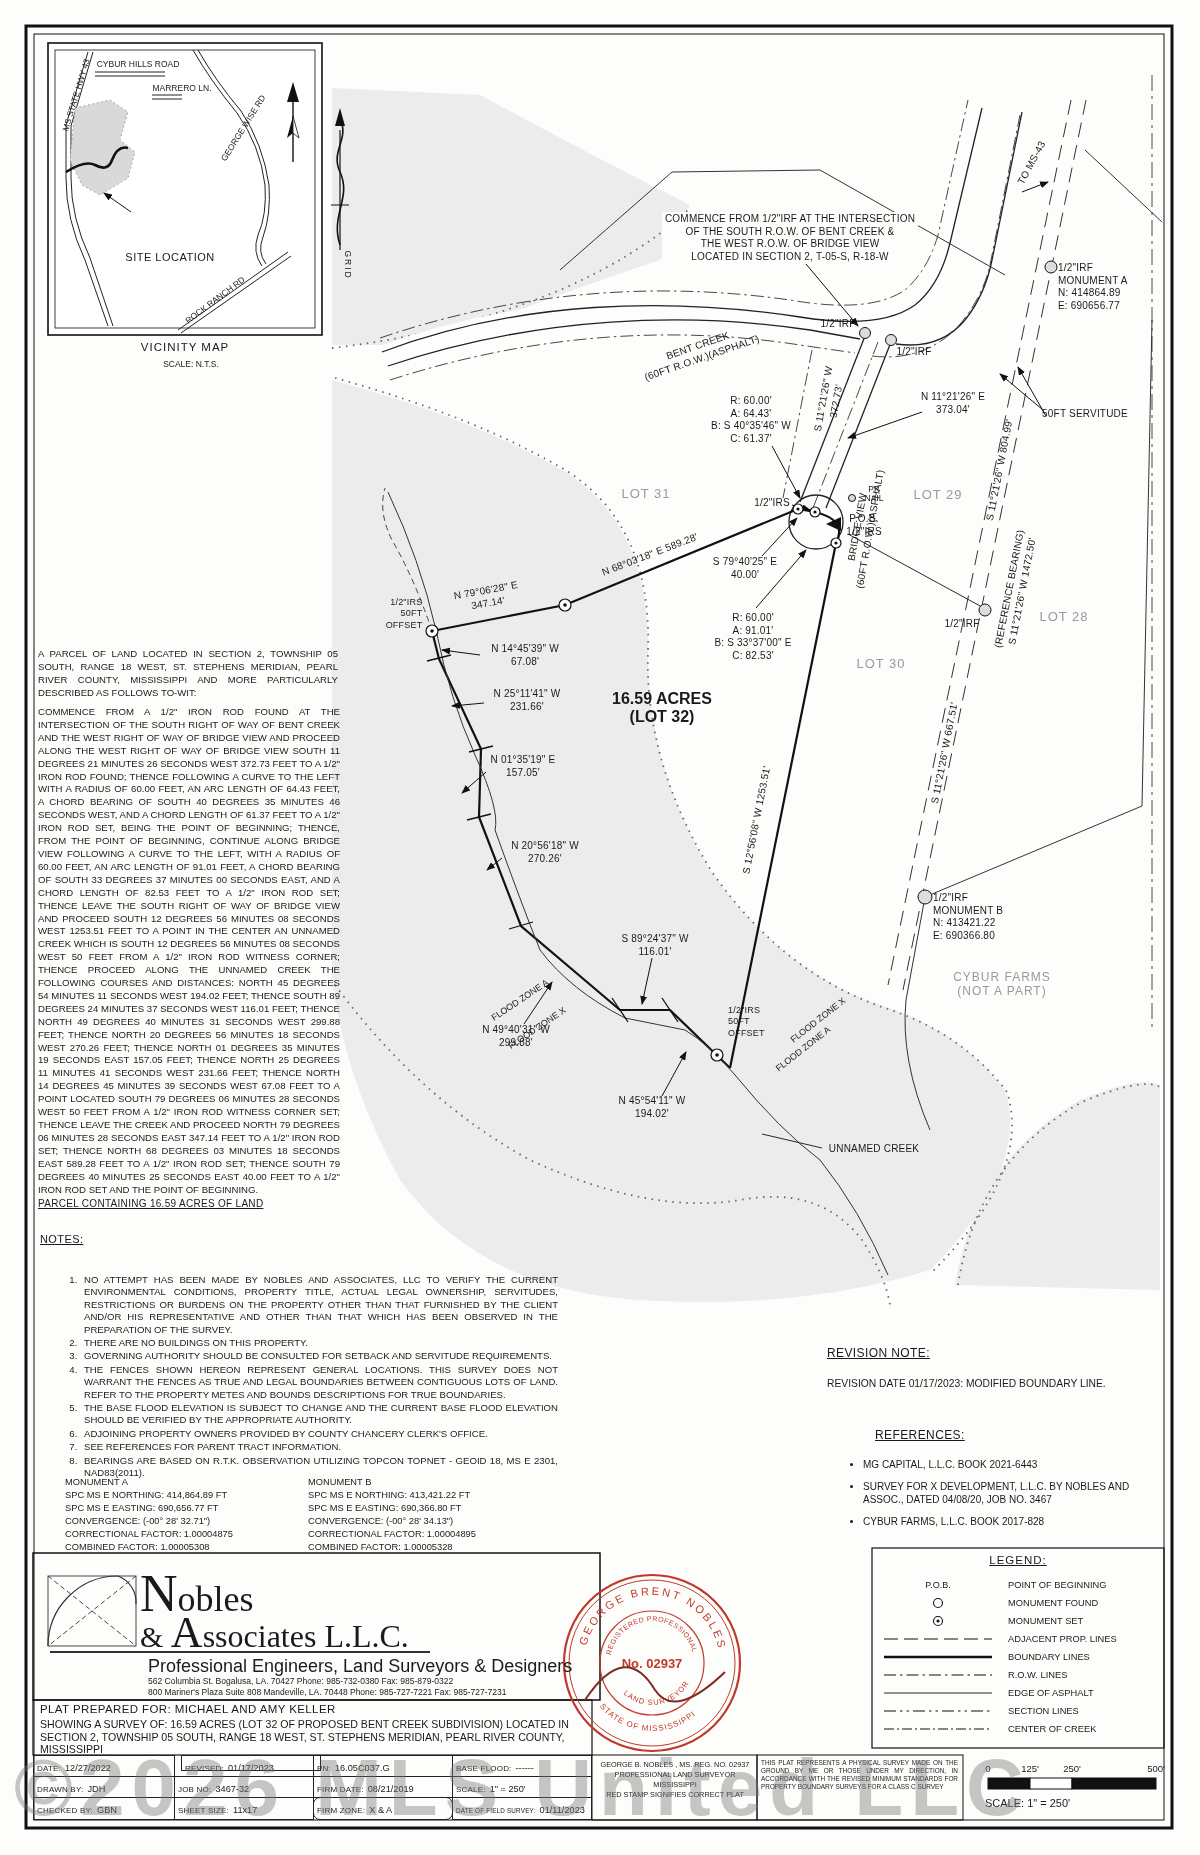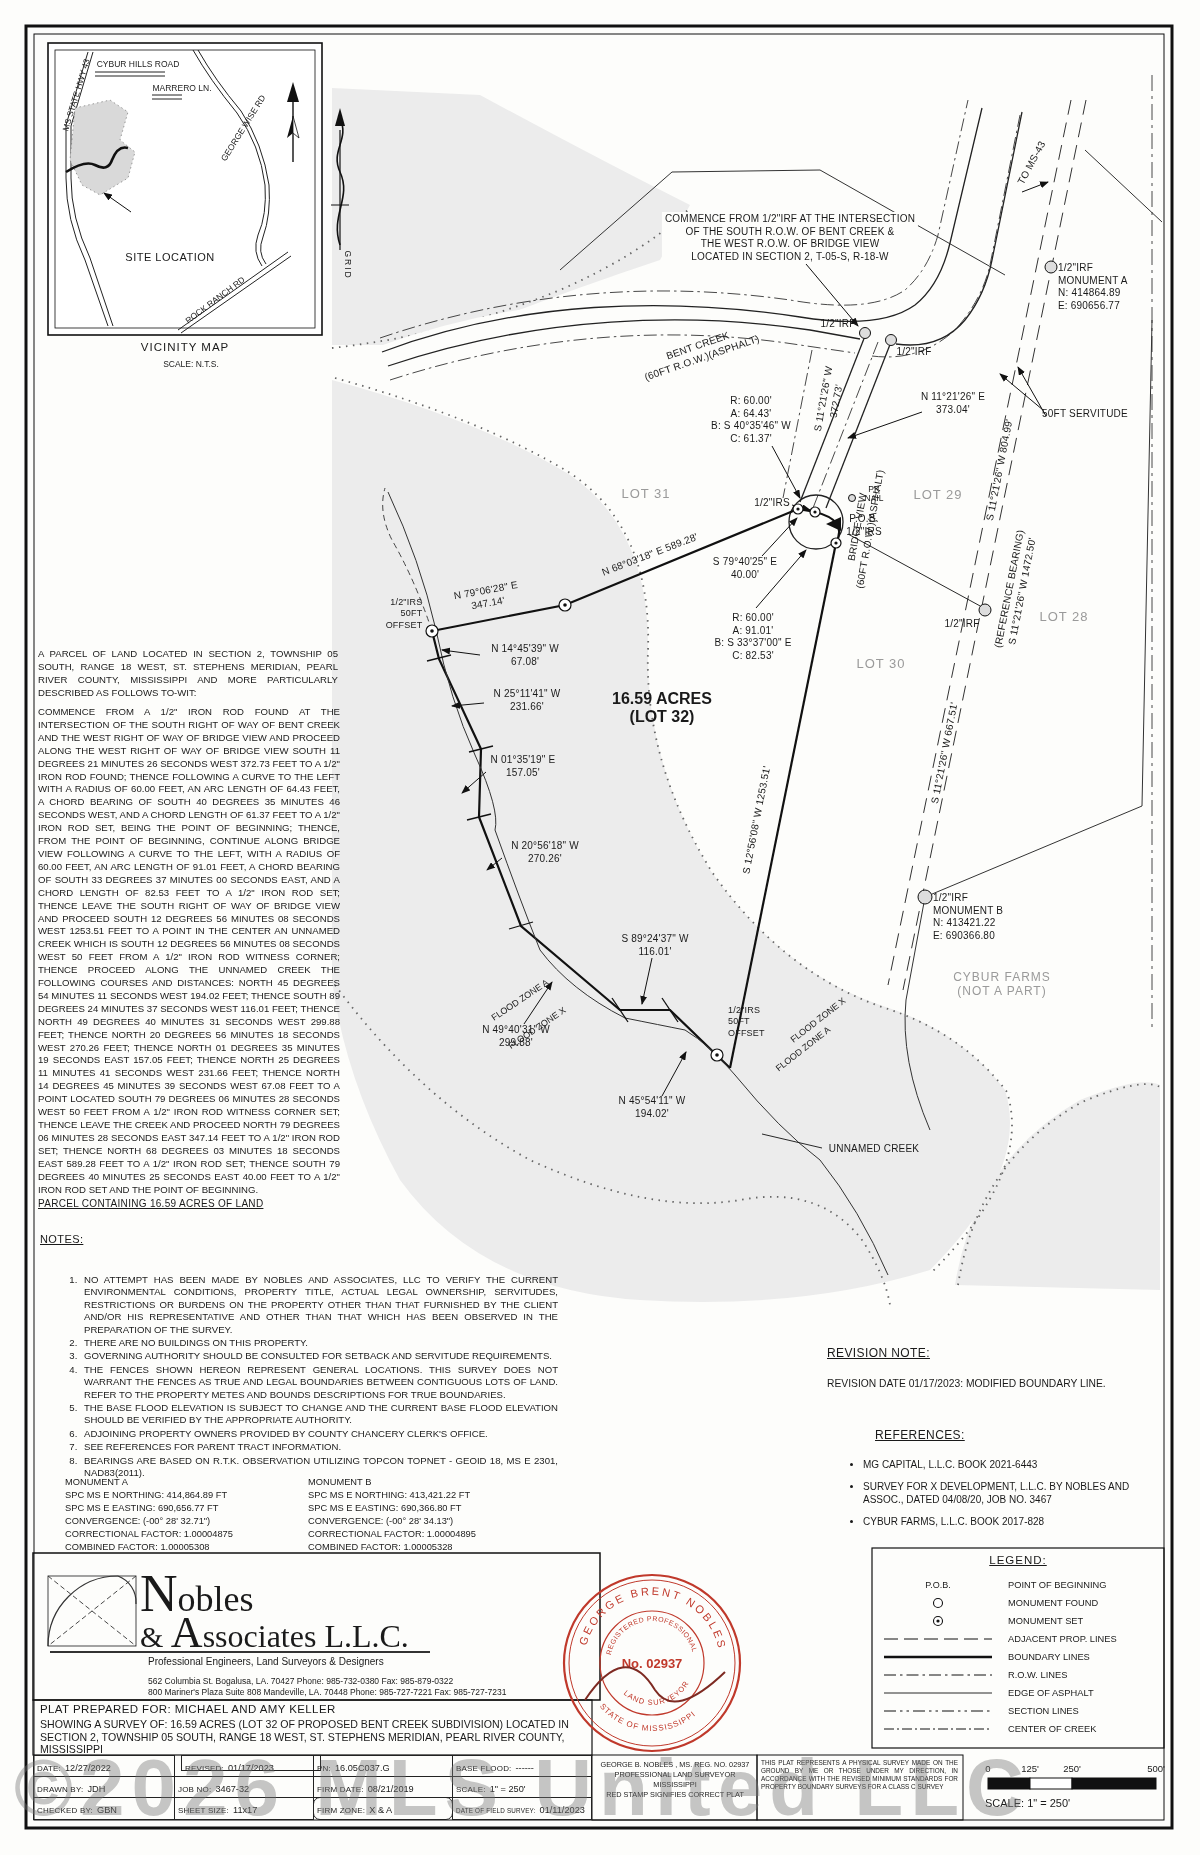--- a/index.html
+++ b/index.html
@@ -389,21 +389,21 @@
   <div class="ctr" style="left:1072px;top:1768px;font-size:9.5px;">250'</div>
   <div class="ctr" style="left:1156px;top:1768px;font-size:9.5px;">500'</div>
   <div class="tl" style="left:985px;top:1797px;font-size:11px;">SCALE: 1" = 250'</div>
 
   <div class="tl serif" style="left:140px;top:1572px;">
     <span style="font-size:52px;line-height:44px;">N</span><span style="font-size:36px;">obles</span>
   </div>
   <div class="tl serif" style="left:140px;top:1614px;">
     <span style="font-size:30px;">&amp; </span><span style="font-size:44px;line-height:38px;">A</span><span style="font-size:32px;">ssociates L.L.C.</span>
   </div>
-  <div class="tl" style="left:148px;top:1656px;font-size:10px;">Professional Engineers, Land Surveyors &amp; Designers</div>
+  <div class="tl" style="left:148px;top:1656px;font-size:18px;">Professional Engineers, Land Surveyors &amp; Designers</div>
   <div class="tl" style="left:148px;top:1676px;font-size:8.5px;">562 Columbia St. Bogalusa, LA. 70427   Phone: 985-732-0380  Fax: 985-879-0322</div>
   <div class="tl" style="left:148px;top:1687px;font-size:8.5px;">800 Mariner's Plaza Suite 808 Mandeville, LA. 70448  Phone: 985-727-7221 Fax: 985-727-7231</div>
 
   <div class="tl" style="left:40px;top:1703px;font-size:11.5px;letter-spacing:.4px;">PLAT PREPARED FOR:  MICHAEL AND AMY KELLER</div>
   <div class="tl" style="left:40px;top:1718px;width:545px;font-size:10.6px;line-height:12.5px;">SHOWING A SURVEY OF:   16.59 ACRES (LOT 32 OF PROPOSED BENT CREEK SUBDIVISION) LOCATED IN SECTION 2, TOWNSHIP 05 SOUTH, RANGE 18 WEST, ST. STEPHENS MERIDIAN, PEARL RIVER COUNTY, MISSISSIPPI</div>
 
   <div>
     <div class="cell" style="left:33px;top:1755px;width:142px;height:22px;"><span class="cl">DATE:</span><span class="cv">12/27/2022</span></div>
     <div class="cell" style="left:181px;top:1755px;width:140px;height:16px;"><span class="cl">REVISED:</span><span class="cv">01/17/2023</span></div>
     <div class="cell" style="left:313px;top:1755px;width:140px;height:22px;"><span class="cl">PN:</span><span class="cv">16.05C037.G</span></div>

